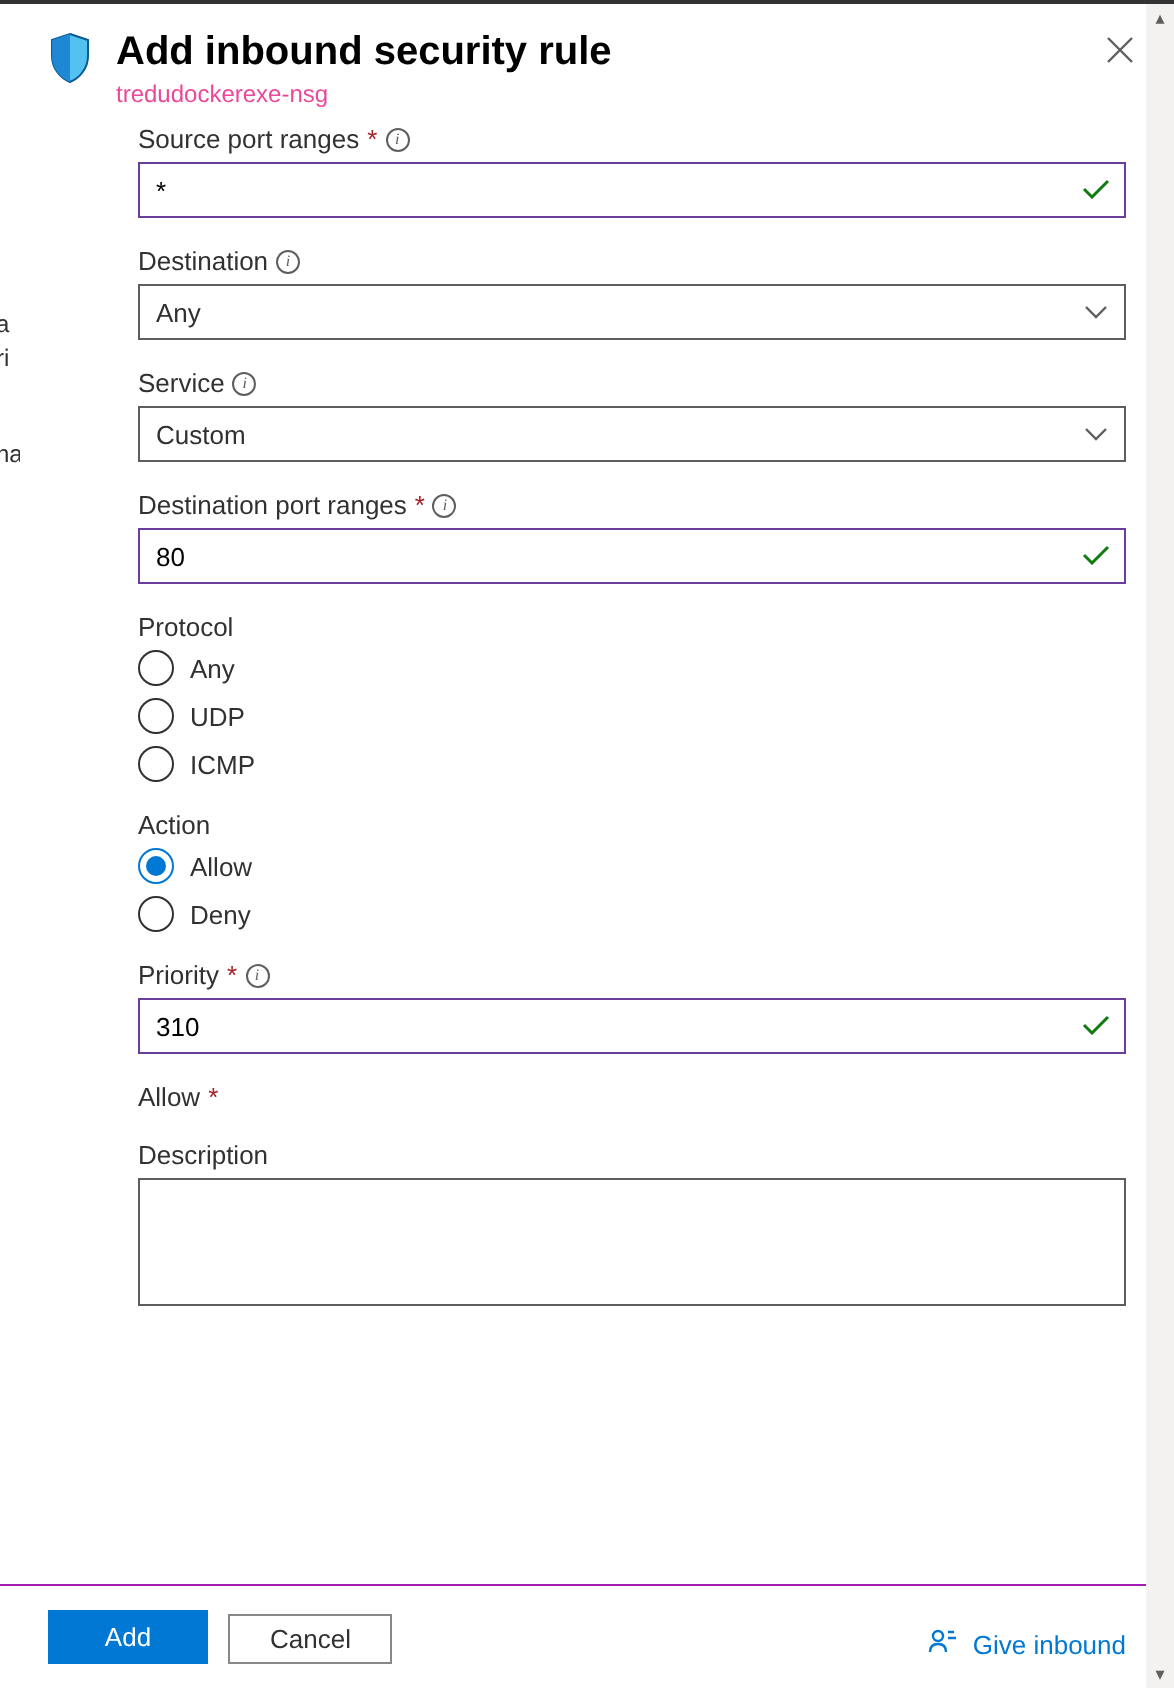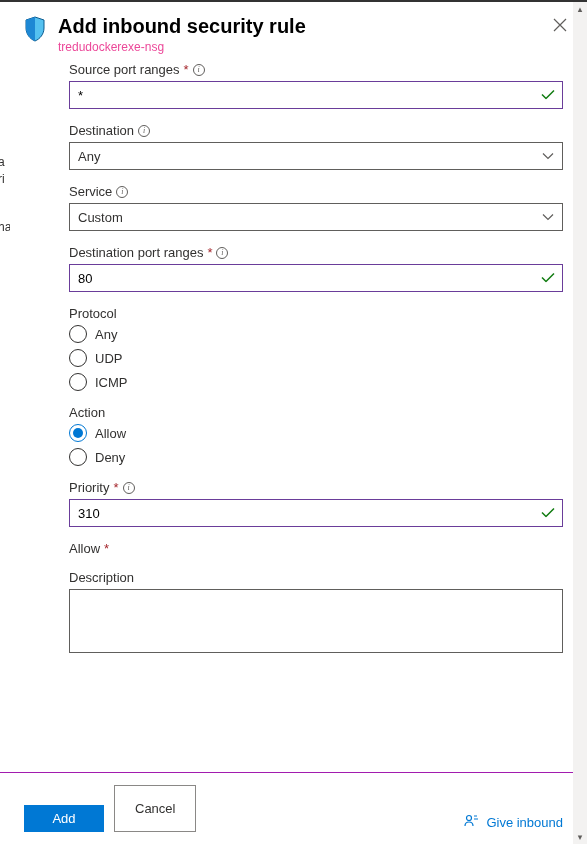--- a/index.html
+++ b/index.html
@@ -187,21 +187,21 @@
       padding: 6px 20px;
       font-size: 13px;
       cursor: pointer;
       min-width: 80px;
       font-family: inherit;
     }
     .btn-secondary {
       background: #fff;
       color: #323130;
       border: 1px solid #8a8886;
-      padding: 15px 20px;
+      padding: 4px 20px;
       font-size: 13px;
       cursor: pointer;
       min-width: 80px;
       font-family: inherit;
     }
     .feedback-link {
       margin-left: auto;
       color: #0078d4;
       font-size: 13px;
       display: flex;

